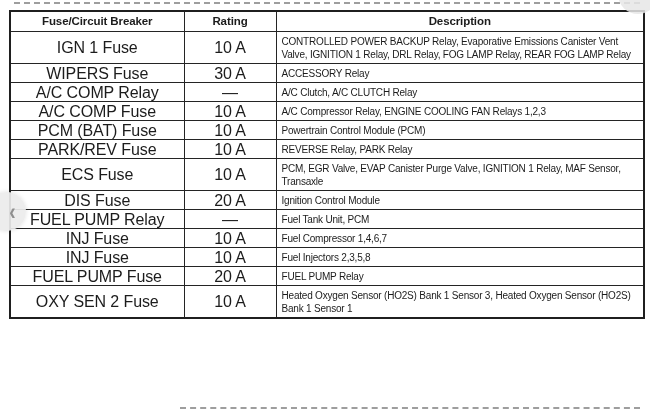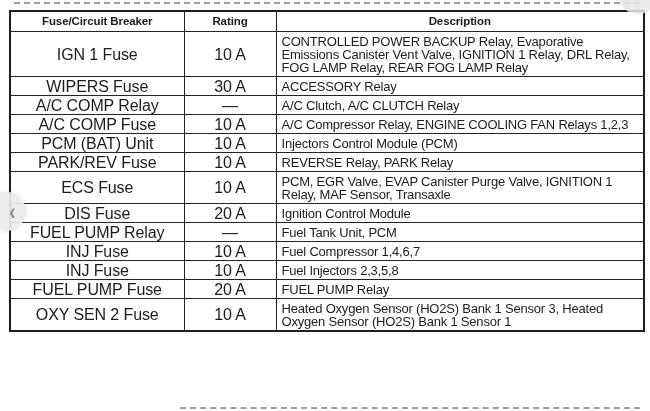--- a/index.html
+++ b/index.html
@@ -57,21 +57,21 @@
     letter-spacing: -0.1px;
   }
   td.name-cell, td.rating-cell {
     font-size: 16px;
     line-height: 13px;
     text-align: center;
     padding: 2.5px 3px;
     letter-spacing: -0.1px;
   }
   td.desc-cell {
-    font-size: 13px;
+    font-size: 10px;
     line-height: 13px;
     text-align: left;
     padding: 2.5px 4px 2.5px 5px;
     letter-spacing: -0.2px;
   }
 
   
   .prev-btn {
     position: absolute;
     left: -13px;
@@ -146,23 +146,23 @@
         <td class="name-cell">A/C COMP Relay</td>
         <td class="rating-cell">—</td>
         <td class="desc-cell">A/C Clutch, A/C CLUTCH Relay</td>
       </tr>
       <tr>
         <td class="name-cell">A/C COMP Fuse</td>
         <td class="rating-cell">10 A</td>
         <td class="desc-cell">A/C Compressor Relay, ENGINE COOLING FAN Relays 1,2,3</td>
       </tr>
       <tr>
-        <td class="name-cell">PCM (BAT) Unit</td>
-        <td class="rating-cell">10 A</td>
-        <td class="desc-cell">Injectors Control Module (PCM)</td>
+        <td class="name-cell">PCM (BAT) Fuse</td>
+        <td class="rating-cell">10 A</td>
+        <td class="desc-cell">Powertrain Control Module (PCM)</td>
       </tr>
       <tr>
         <td class="name-cell">PARK/REV Fuse</td>
         <td class="rating-cell">10 A</td>
         <td class="desc-cell">REVERSE Relay, PARK Relay</td>
       </tr>
       <tr>
         <td class="name-cell">ECS Fuse</td>
         <td class="rating-cell">10 A</td>
         <td class="desc-cell">PCM, EGR Valve, EVAP Canister Purge Valve, IGNITION 1 Relay, MAF Sensor, Transaxle</td>

